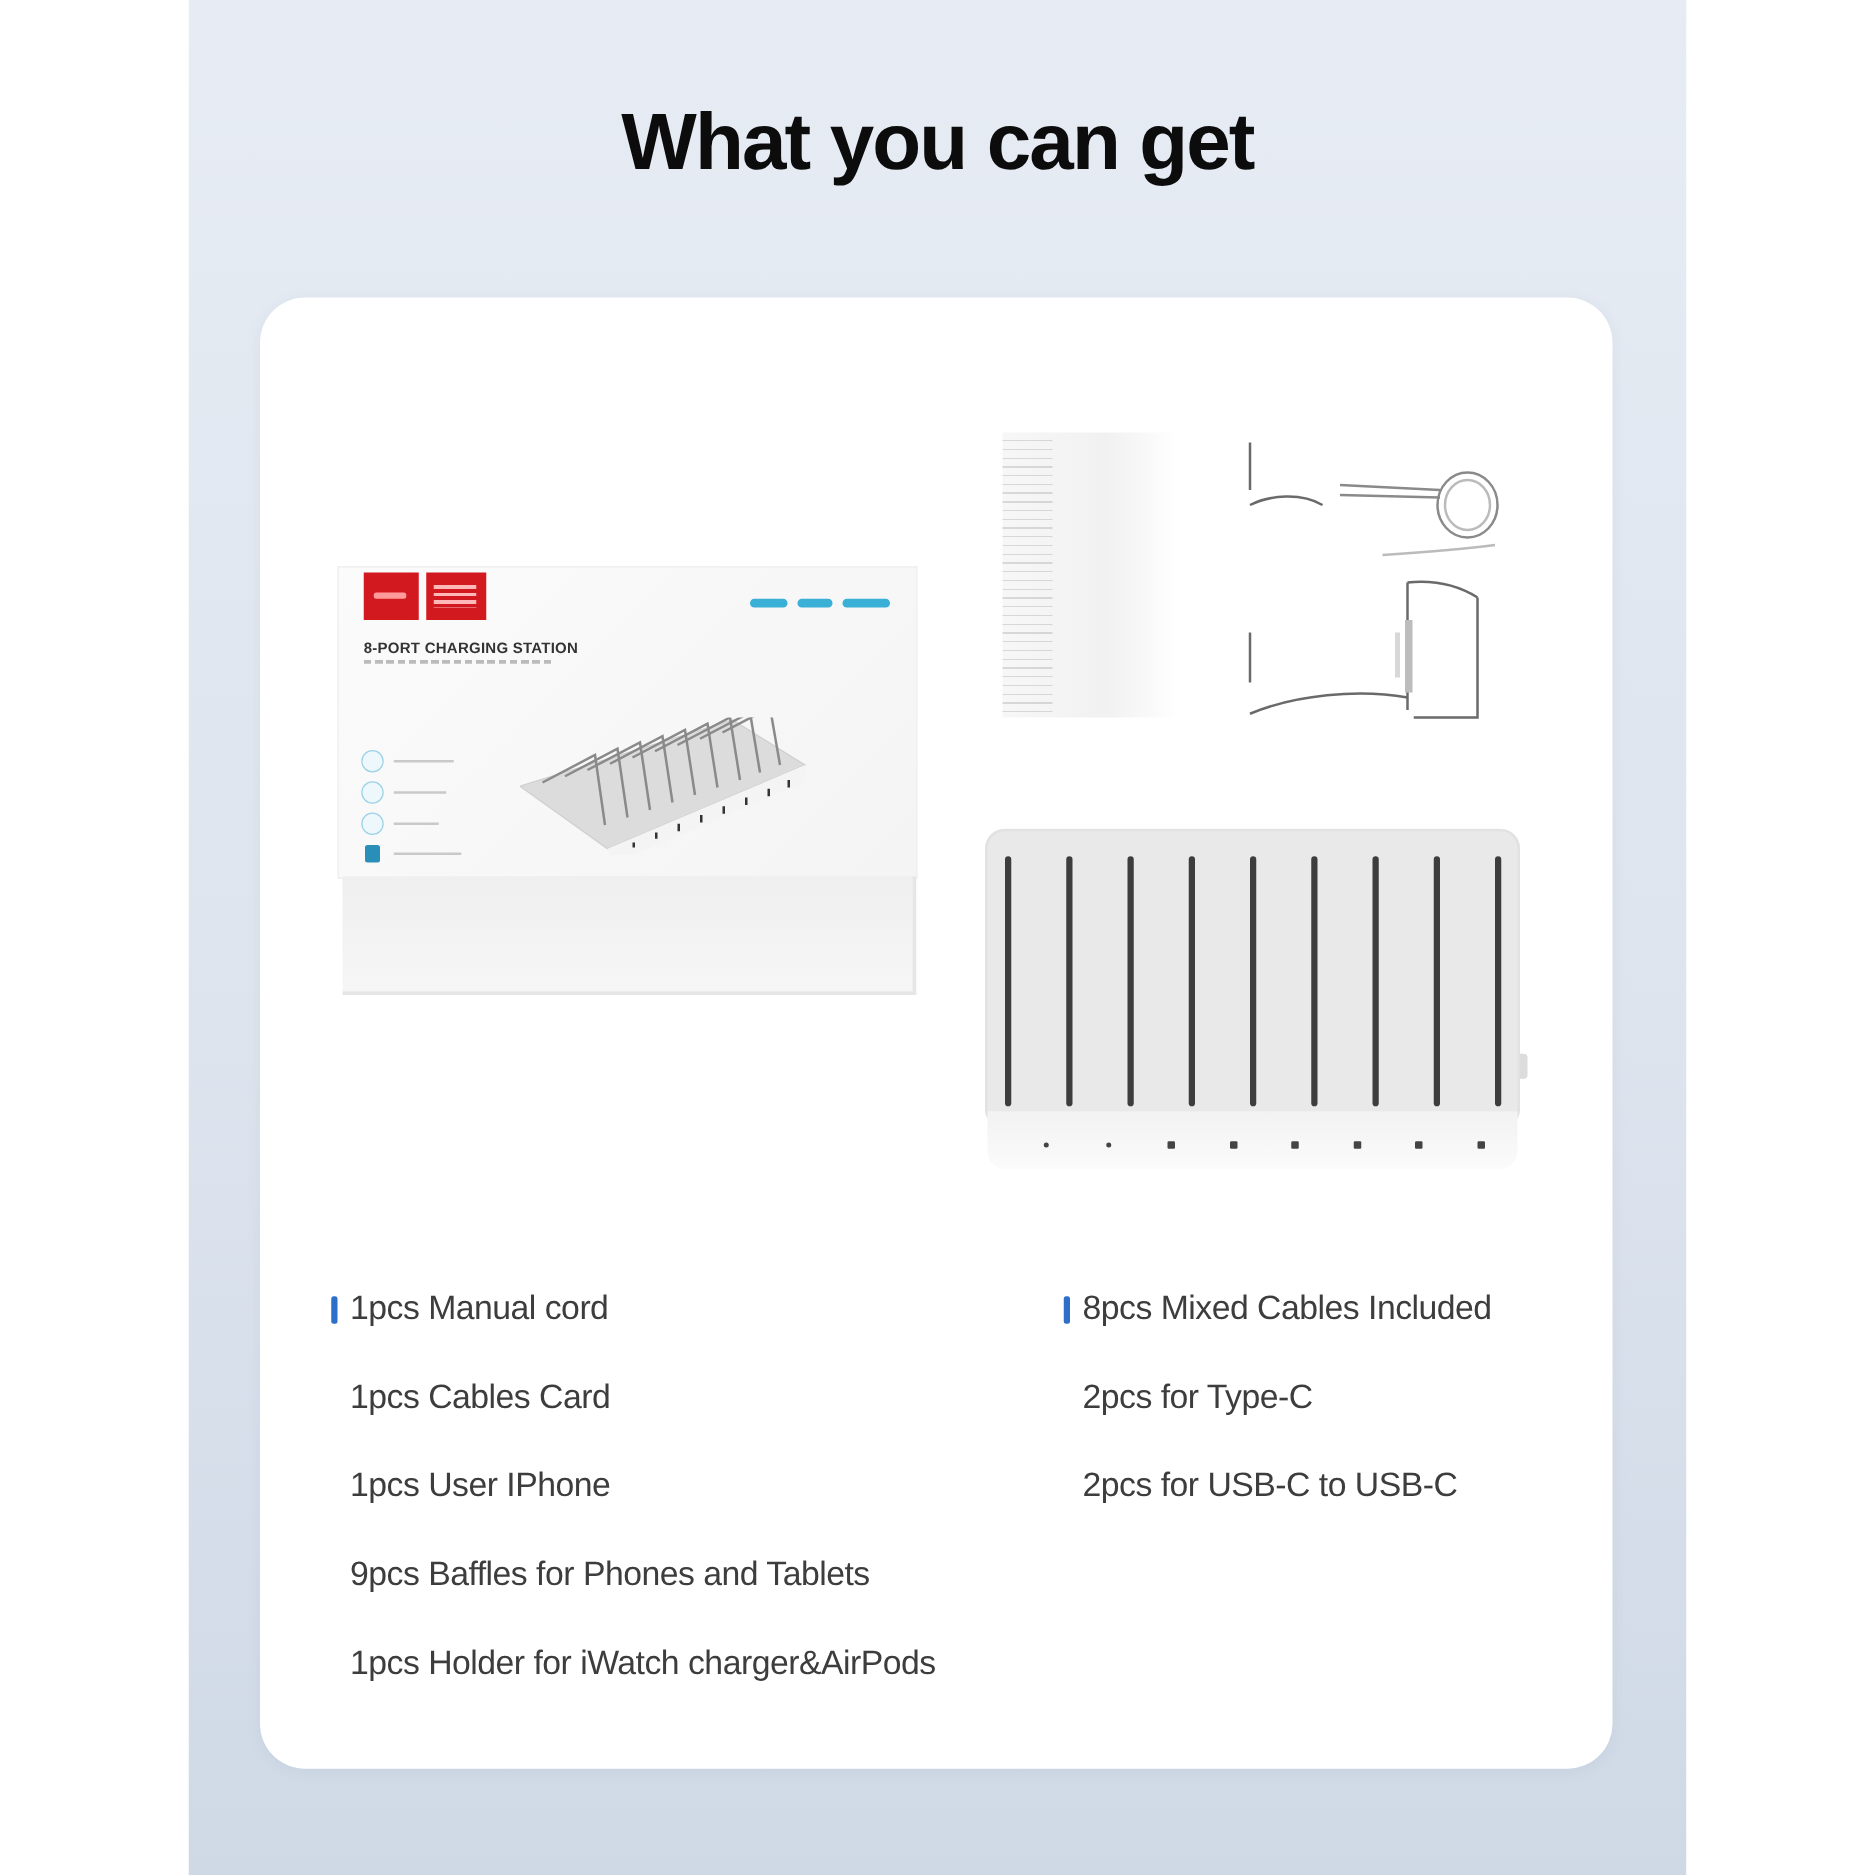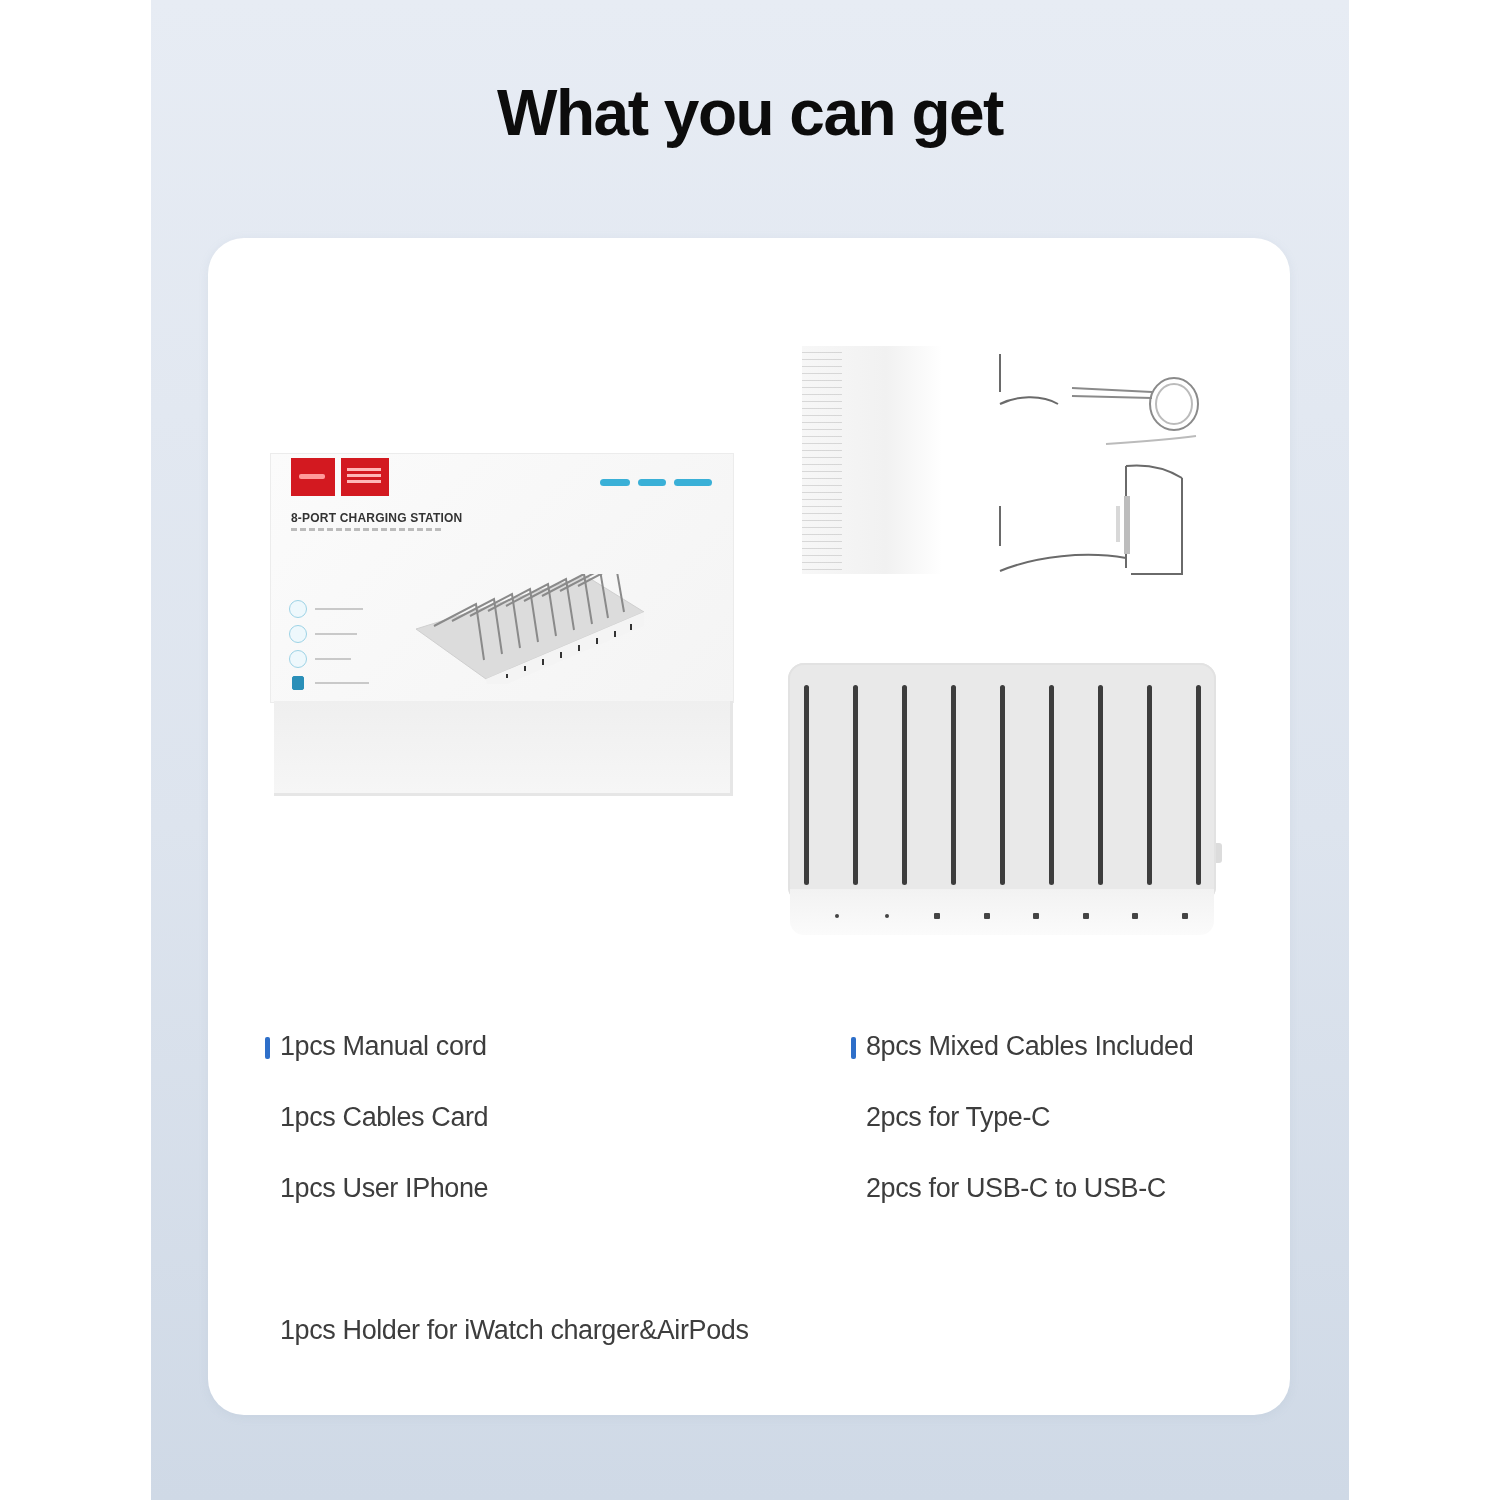--- a/index.html
+++ b/index.html
@@ -246,20 +246,21 @@
       <div class="li">
         <span class="bar spacer" style="background:transparent"></span>
         <span>1pcs Cables Card</span>
       </div>
       <div class="li">
         <span class="bar spacer" style="background:transparent"></span>
         <span>1pcs User IPhone</span>
       </div>
       <div class="li">
         <span class="bar spacer" style="background:transparent"></span>
+        <span>9pcs Baffles for Phones and Tablets</span>
       </div>
       <div class="li">
         <span class="bar spacer" style="background:transparent"></span>
         <span>1pcs Holder for iWatch charger&amp;AirPods</span>
       </div>
     </div>
 
     <div class="list right">
       <div class="li">
         <span class="bar"></span>

